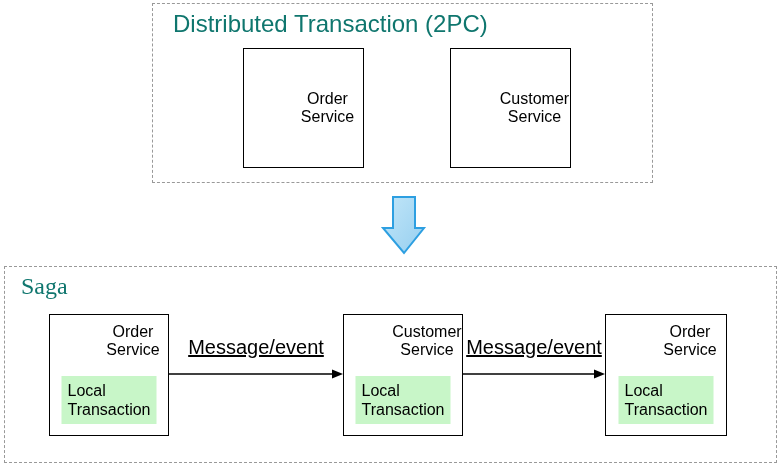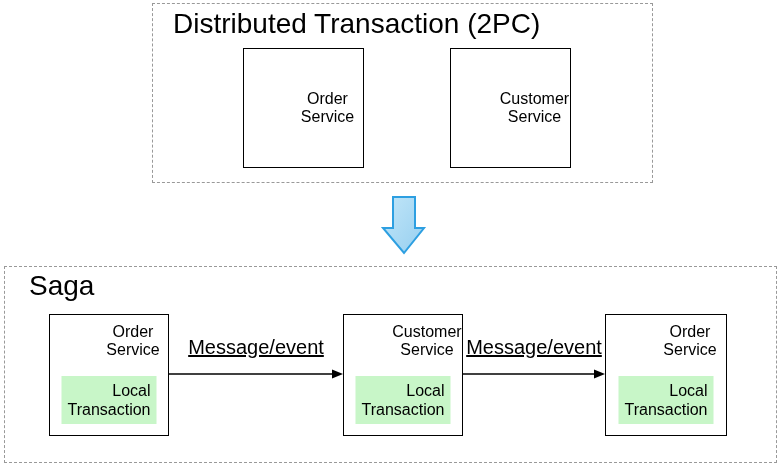--- a/index.html
+++ b/index.html
@@ -25,27 +25,27 @@
   .group-2pc {
     left: 152px; top: 3px;
     width: 501px; height: 180px;
   }
   .group-saga {
     left: 4px; top: 266px;
     width: 773px; height: 197px;
   }
   .group-title {
     position: absolute;
-    font-size: 28px;
+    font-size: 24px;
     line-height: 24px;
     white-space: nowrap;
-    color: #000000;
+    color: #0f766e;
   }
   .title-2pc { left: 20px; top: 8px; }
-  .title-saga { left: 24px; top: 7px; }
+  .title-saga { left: 16px; top: 7px; font-family: Liberation Serif, serif; }
 
   .service-box {
     position: absolute;
     border: 1.5px solid #000000;
     background: #ffffff;
     box-sizing: border-box;
     text-align: center;
     font-size: 16px;
     line-height: 18px;
     padding-left: 48px;
@@ -74,21 +74,21 @@
     position: absolute;
     left: 50%;
     transform: translateX(-50%);
     top: 61px;
     width: 95px;
     height: 48px;
     background: #c8f6c8;
     display: flex;
     align-items: center;
     justify-content: center;
-    text-align: right;
+    text-align: left;
     font-size: 16px;
     line-height: 19px;
     white-space: pre-line;
   }
   .edge-svg {
     position: absolute;
     overflow: visible;
   }
   .edge-1 { left: 169px; top: 366px; }
   .edge-2 { left: 463px; top: 366px; }

